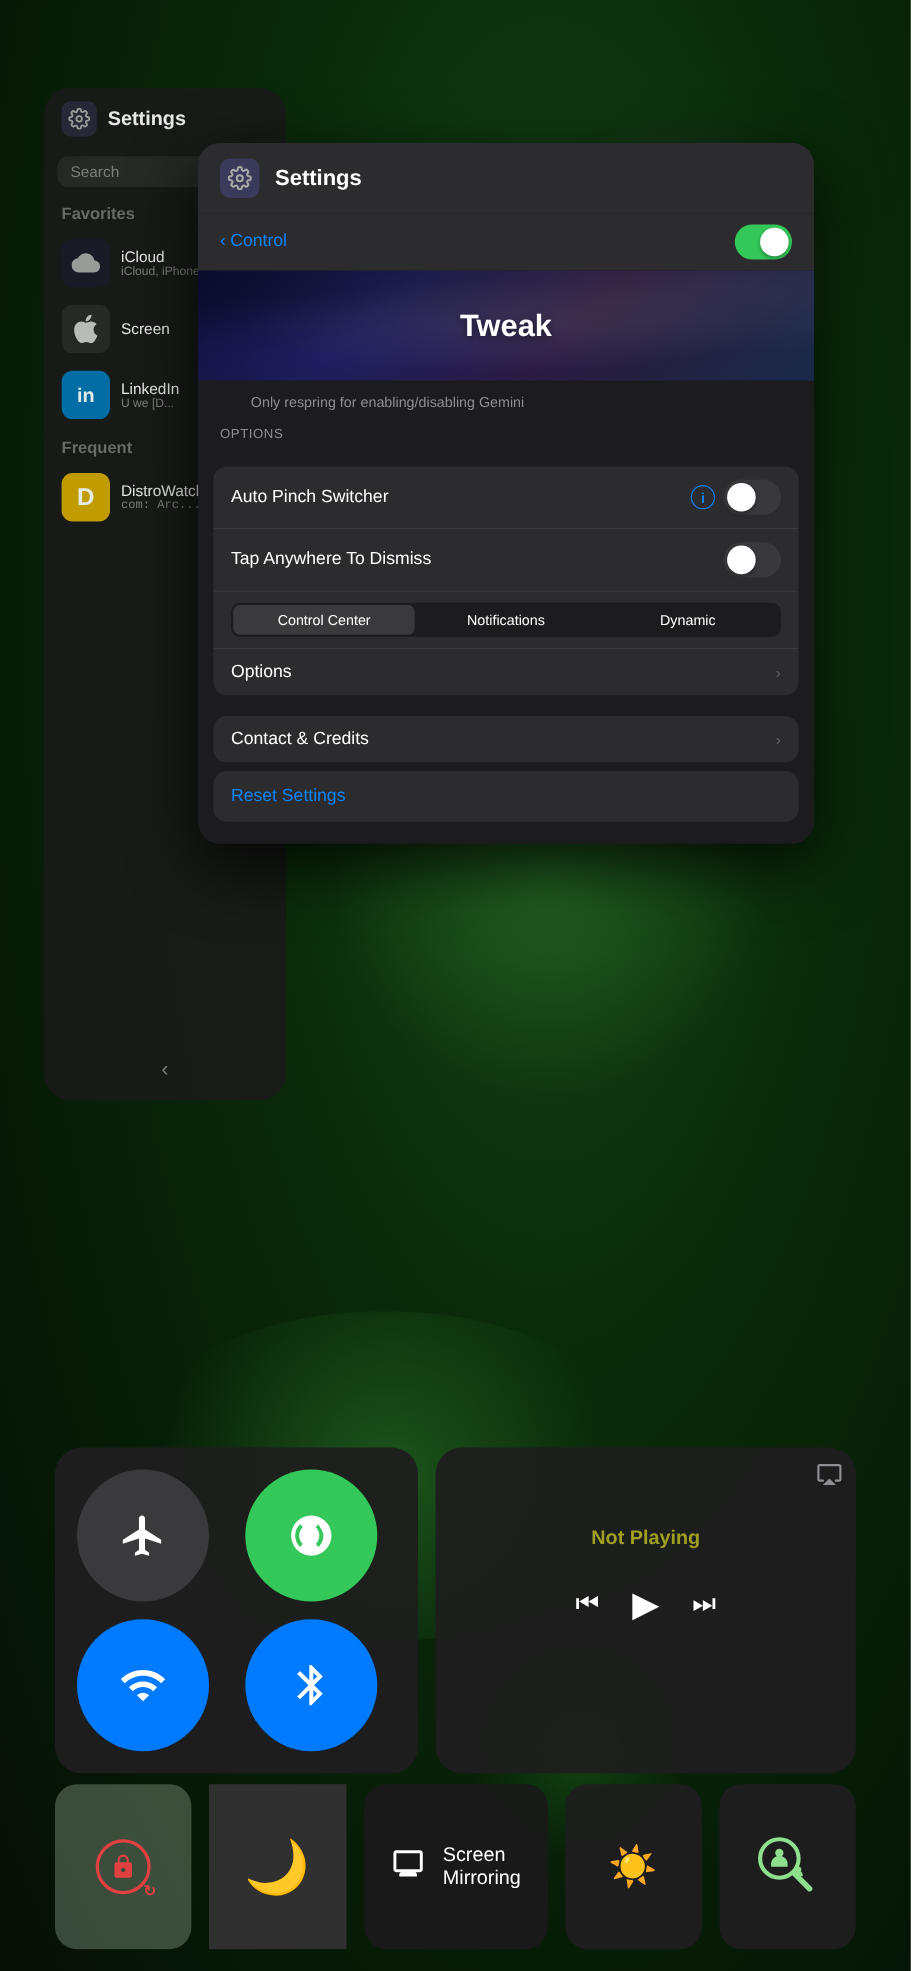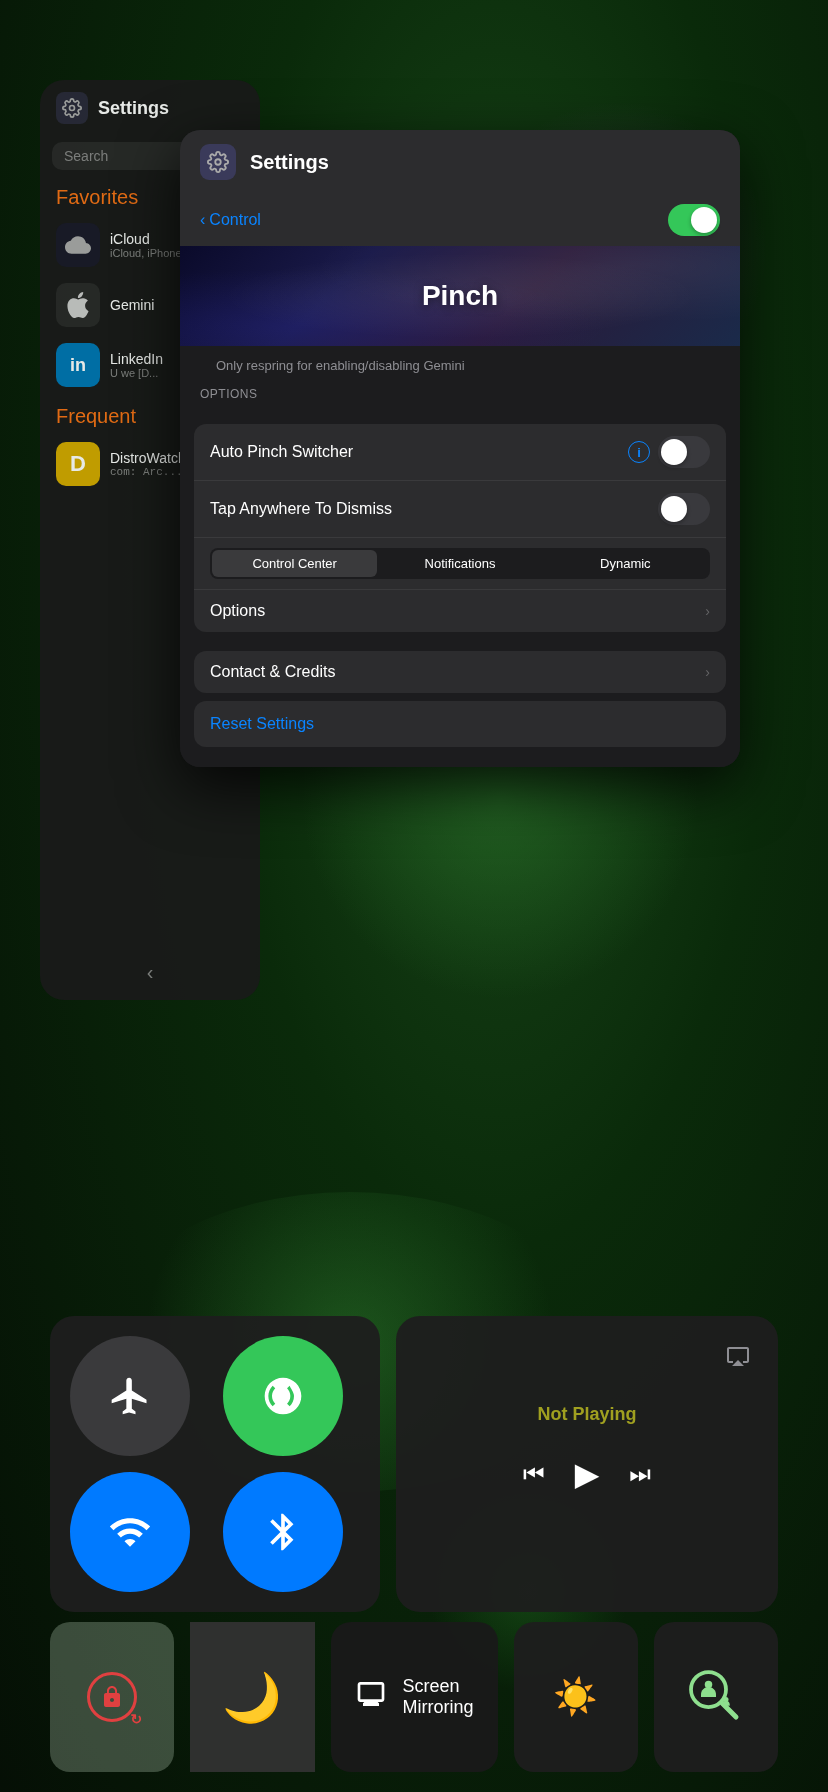--- a/index.html
+++ b/index.html
@@ -78,23 +78,23 @@
     .switcher-search {
       margin: 6px 12px;
       background: #2a2a2a;
       border-radius: 10px;
       padding: 6px 12px;
       color: #888;
       font-size: 14px;
     }
 
     .switcher-section-title {
-      color: #f97316;
-      font-size: 20px;
-      font-weight: 400;
+      color: #737373;
+      font-size: 15px;
+      font-weight: 700;
       padding: 10px 16px 6px;
     }
 
     .switcher-app-item {
       display: flex;
       align-items: center;
       gap: 10px;
       padding: 8px 16px;
     }
     .switcher-app-icon {
@@ -206,23 +206,24 @@
       text-shadow: 0 2px 8px rgba(0,0,0,0.5);
     }
 
     
     .content-area {
       background: #1c1c1e;
       padding-bottom: 12px;
     }
 
     .info-text {
-      padding: 12px 36px 6px;
+      padding: 12px 20px 6px;
       color: #8e8e93;
       font-size: 13px;
+      margin-left: 28px;
     }
 
     .section-header {
       padding: 8px 20px 4px;
       color: #8e8e93;
       font-size: 12px;
       font-weight: 500;
       text-transform: uppercase;
       letter-spacing: 0.5px;
     }
@@ -365,21 +366,21 @@
     }
     .cc-btn.dark { background: #3a3a3c; color: white; }
     .cc-btn.green { background: #34c759; color: white; }
     .cc-btn.blue { background: #007aff; color: white; }
     .cc-btn.blue2 { background: #007aff; color: white; }
 
     .cc-right {
       flex: 1;
       background: rgba(30,30,30,0.95);
       border-radius: 24px;
-      padding: 28px;
+      padding: 12px;
       display: flex;
       flex-direction: column;
       align-items: center;
     }
 
     .cc-airplay {
       align-self: flex-end;
       color: #8e8e93;
       font-size: 22px;
       margin-bottom: 10px;
@@ -474,21 +475,21 @@
     </div>
   </div>
 
   <div class="switcher-app-item">
     <div class="switcher-app-icon" style="background:#2a2a2a;">
       <svg width="26" height="26" viewBox="0 0 814 1000" fill="#ccc">
         <path d="M788.1 340.9c-5.8 4.5-108.2 62.2-108.2 190.5 0 148.4 130.3 200.9 134.2 202.2-.6 3.2-20.7 71.9-68.7 141.9-42.8 61.6-87.5 123.1-155.5 123.1s-85.5-39.5-164-39.5c-76 0-103.7 40.8-165.9 40.8s-105-57.8-155.5-127.4C46 790.9 0 663 0 541.8 0 347.4 126.4 245 250.5 245c66.1 0 121.2 43.4 162.7 43.4 39.5 0 101.1-46 176.3-46 28.5 0 130.9 2.6 198.3 99.2zm-234-181.5c31.1-36.9 53.1-88.1 53.1-139.3 0-7.1-.6-14.3-1.9-20.1-50.6 1.9-110.8 33.7-147.1 75.8-28.5 32.4-55.1 83.6-55.1 135.5 0 7.8 1.3 15.6 1.9 18.1 3.2.6 8.4 1.3 13.6 1.3 45.4 0 102.5-30.4 135.5-71.3z"></path>
       </svg>
     </div>
     <div class="switcher-app-info">
-      <div class="switcher-app-name">Gemini</div>
+      <div class="switcher-app-name">Screen</div>
     </div>
   </div>
 
   <div class="switcher-app-item">
     <div class="switcher-app-icon" style="background:#0077b5;color:white;font-size:18px;font-weight:700;">in</div>
     <div class="switcher-app-info">
       <div class="switcher-app-name">LinkedIn</div>
       <div style="font-size:11px;color:#888;">U we [D...</div>
     </div>
   </div>
@@ -520,21 +521,21 @@
 
   <div class="nav-bar">
     <div class="nav-back">
       <span>‹</span>
       <span>Control</span>
     </div>
     <div class="nav-toggle"></div>
   </div>
 
   <div class="hero-section">
-    <span class="hero-title">Pinch</span>
+    <span class="hero-title">Tweak</span>
   </div>
 
   <div class="content-area">
     <div class="info-text">Only respring for enabling/disabling Gemini</div>
     <div class="section-header">OPTIONS</div>
 
     <div class="settings-group">
 
       <div class="settings-row">
         <div class="settings-row-left">

